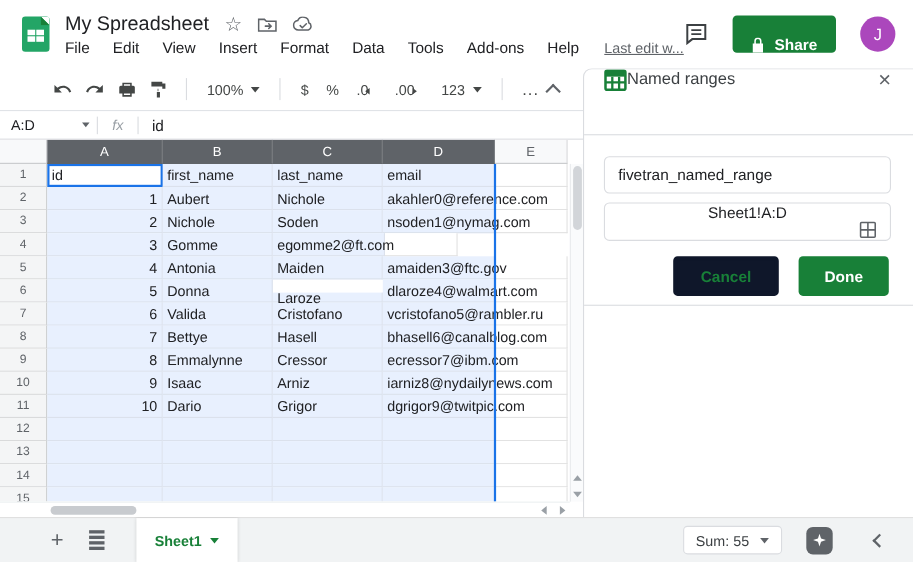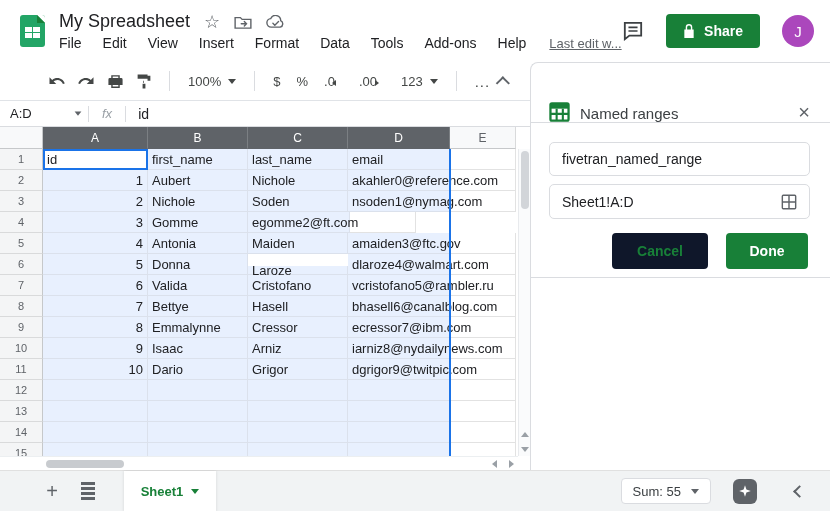--- a/index.html
+++ b/index.html
@@ -18,21 +18,21 @@
   .title-block { display:flex; flex-direction:column; justify-content:center; gap:2px; min-width:0; }
   .title-row { display:flex; align-items:center; gap:14px; }
   .doc-title { font-size:18px; color:#202124; }
   .tb-ico { color:#5f6368; font-size:17px; line-height:1; display:inline-flex; align-items:center; }
   .menu-row { display:flex; align-items:center; gap:21px; font-size:14px; margin-top:1px; }
   .menu-item { color:#202124; cursor:default; }
   .last-edit { color:#5f6368; text-decoration:underline; font-size:13px; margin-left:2px; white-space:nowrap; }
   .topbar-right { margin-left:auto; display:flex; align-items:center; gap:22px; }
   .comment-btn { color:#3c4043; display:flex; }
   .share-btn { background:#188038; color:#fff; border:none; border-radius:4px; height:34px;
-     display:flex; align-items:center; gap:9px; padding:0 17px; font-size:14px; font-weight:600;
+     display:flex; align-items:flex-end; gap:9px; padding:0 17px; font-size:14px; font-weight:600;
      font-family:"Liberation Sans",sans-serif; }
   .avatar { width:32px; height:32px; border-radius:50%; background:#ab47bc; color:#fff;
      display:flex; align-items:center; justify-content:center; font-size:15px; }
 
   
   .middle { flex:1 1 auto; display:flex; min-height:0; }
   .left-col { width:530px; flex:0 0 auto; display:flex; flex-direction:column; }
 
   
   .toolbar { height:39px; border-bottom:1px solid #e0e3e7; display:flex; align-items:center;
@@ -87,28 +87,28 @@
   .tri-down { width:0; height:0; border-left:4px solid transparent; border-right:4px solid transparent; border-top:5px solid #9aa0a6; }
   .hscroll { position:absolute; left:0; right:12px; bottom:0; height:14px; background:#fff; border-top:1px solid #eceff1; }
   .hthumb { position:absolute; left:46px; top:3px; width:78px; height:8px; background:#c8cbcf; border-radius:4px; }
   .h-arrows { position:absolute; right:4px; top:0; height:14px; display:flex; gap:12px; align-items:center; }
   .tri-left { width:0; height:0; border-top:4px solid transparent; border-bottom:4px solid transparent; border-right:5px solid #9aa0a6; }
   .tri-right { width:0; height:0; border-top:4px solid transparent; border-bottom:4px solid transparent; border-left:5px solid #9aa0a6; }
 
   
   .panel { flex:1 1 auto; border-left:1px solid #dadce0; border-top:1px solid #dadce0;
      border-top-left-radius:8px; background:#fff; display:flex; flex-direction:column; }
-  .panel-header { height:59px; display:flex; align-items:flex-end; padding:0 20px 0 18px; gap:10px; flex:0 0 auto; }
+  .panel-header { height:59px; display:flex; align-items:flex-start; padding:0 20px 0 18px; gap:0; flex:0 0 auto; }
   .panel-title { font-size:15px; color:#3c4043; }
   .panel-close { margin-left:auto; color:#5f6368; font-size:20px; line-height:1; }
   .panel-div { height:1px; background:#dadce0; flex:0 0 auto; }
   .panel-body { padding:19px 20px 8px 18px; }
   .p-input { height:34px; border:1px solid #dadce0; border-radius:5px; display:flex; align-items:center;
      padding:0 12px; font-size:14px; color:#202124; background:#fff; }
-  .p-input + .p-input { margin-top:8px; height:35px; }
+  .p-input + .p-input { margin-top:8px; height:35px;flex-direction:column; }
   .range-ico { margin-left:auto; display:flex; color:#5f6368; }
   .p-buttons { margin-top:14px; display:flex; justify-content:flex-end; gap:18px; padding-right:2px; }
   .btn { height:36px; border-radius:4px; font-size:14px; font-weight:600; font-family:"Liberation Sans",sans-serif;
      display:flex; align-items:center; justify-content:center; }
   .btn-cancel { width:96px; background:#0f172a; border:4px solid #0f172a; color:#188038; }
   .btn-done { width:82px; background:#188038; border:none; color:#ffffff; }
 
   
   .bottombar { height:41px; background:#f1f3f4; border-top:1px solid #e0e0e0; display:flex;
      align-items:center; padding:0 20px 0 40px; flex:0 0 auto; }

